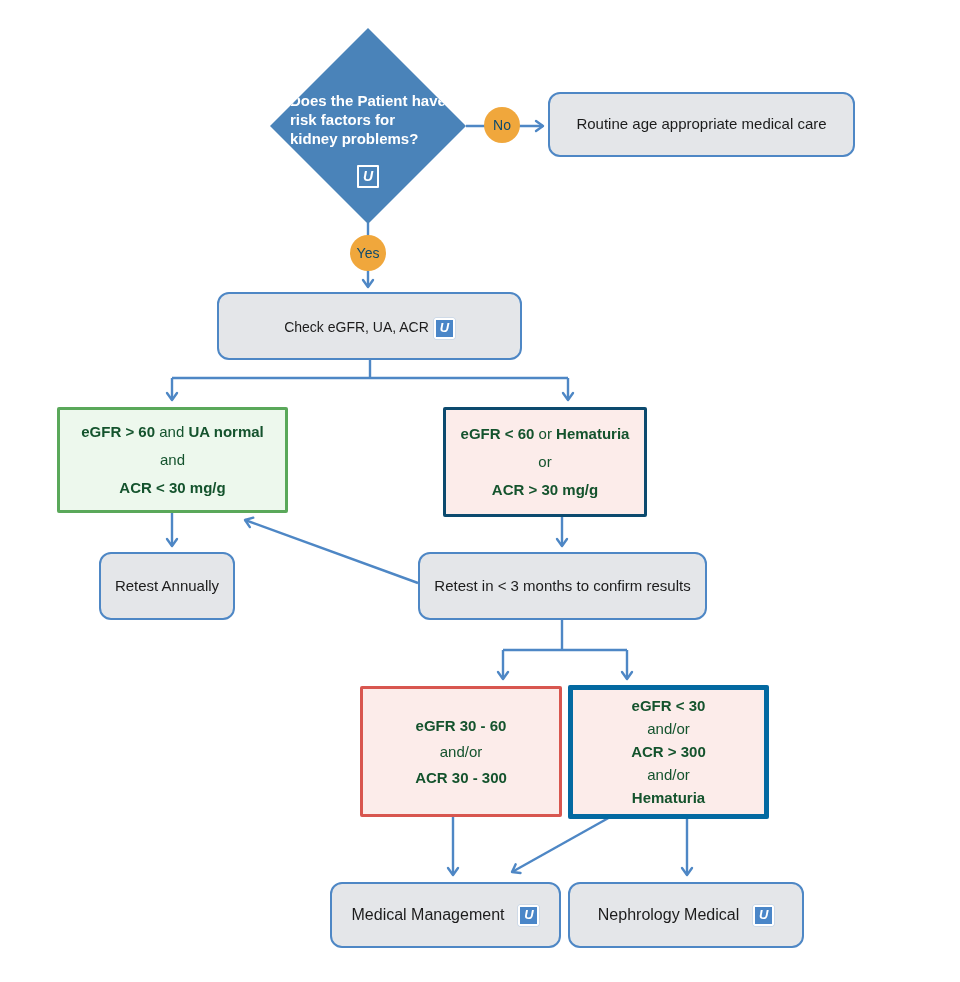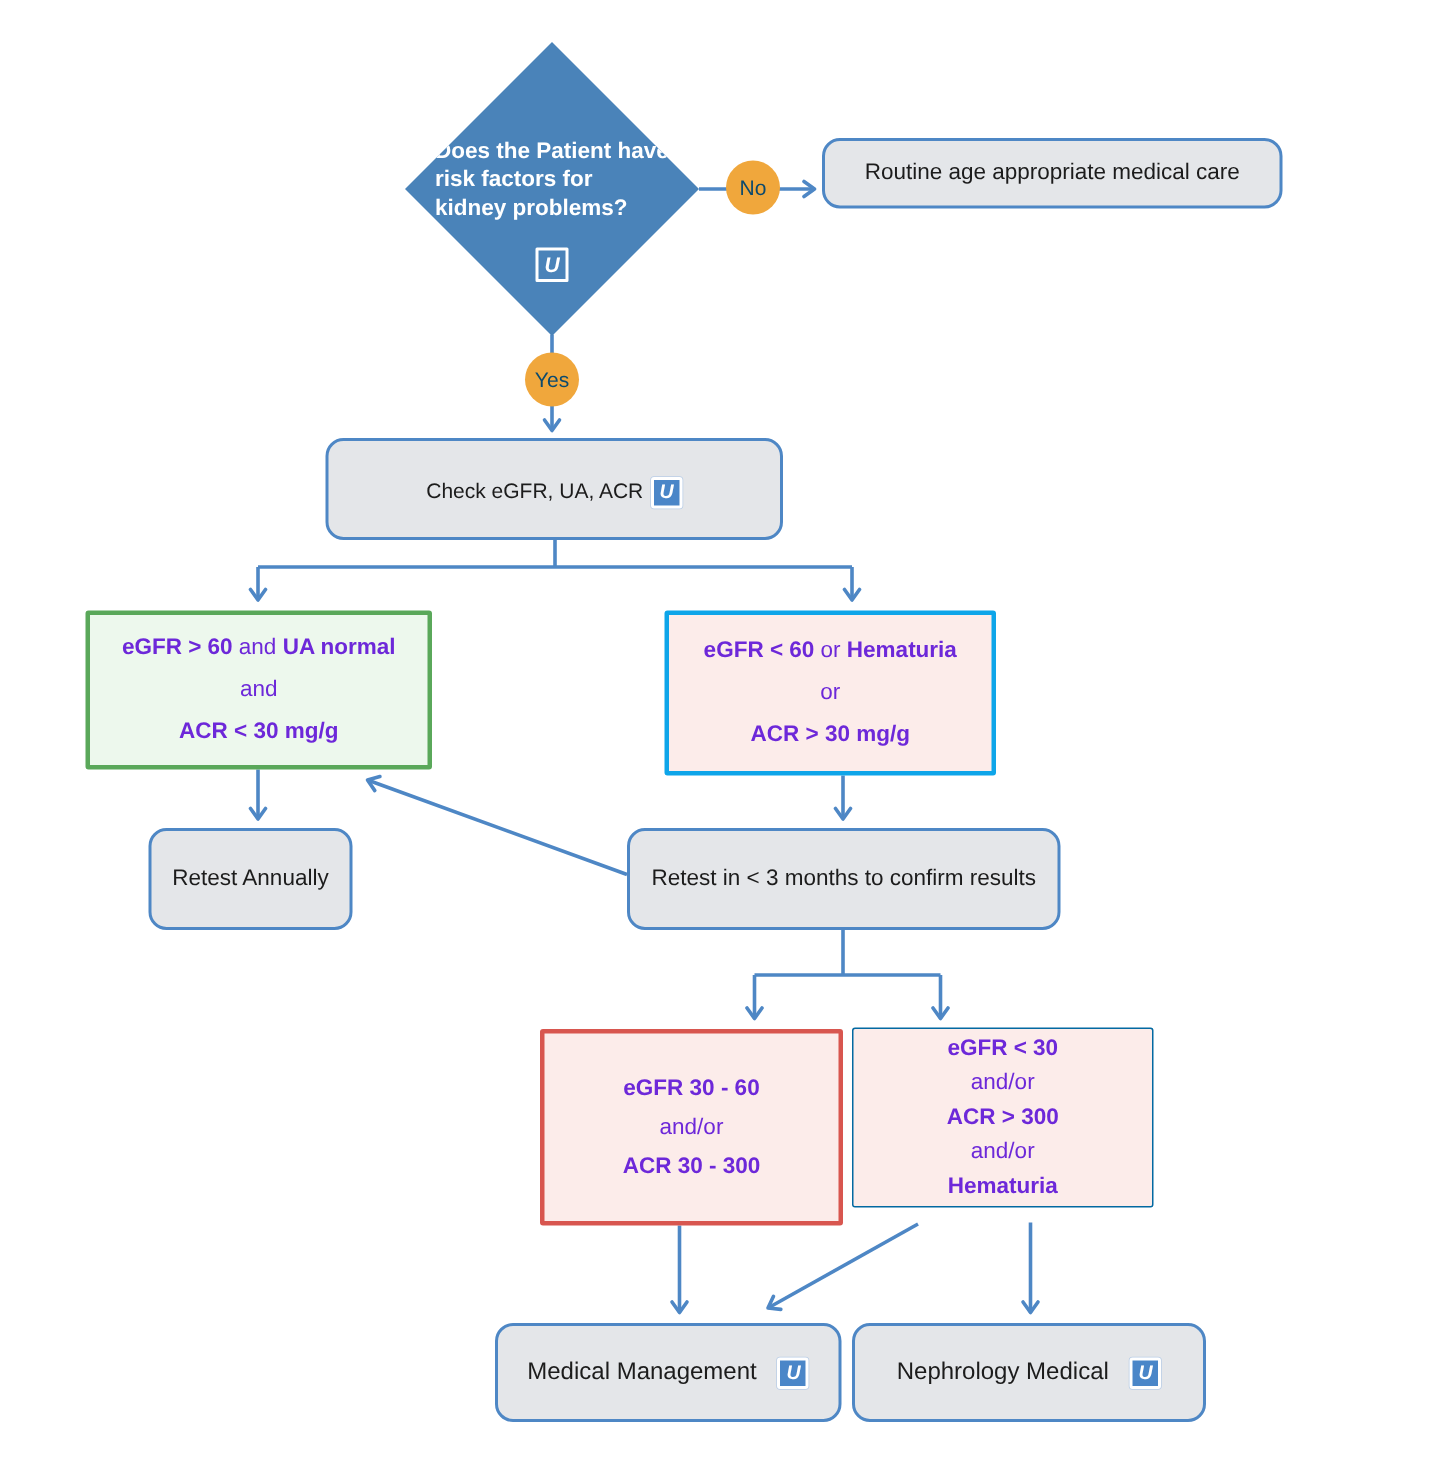--- a/index.html
+++ b/index.html
@@ -35,36 +35,36 @@
   
   .bubble {
     position:absolute; width:36px; height:36px; border-radius:50%;
     background:#f0a73c; display:flex; align-items:center; justify-content:center;
     font-size:14px; color:#0c4a6e;
   }
   .bubble-no  { left:484px; top:107px; }
   .bubble-yes { left:350px; top:235px; }
 
   
-  .routine        { left:548px; top:92px;  width:307px; height:47px; }
+  .routine        { left:548px; top:92px;  width:307px; height:65px; }
   .check          { left:217px; top:292px; width:305px; height:68px; flex-direction:row; gap:5px; font-size:14px; padding-top:4px; }
   .retest-annual  { left:99px;  top:552px; width:136px; height:68px; }
   .retest-confirm { left:418px; top:552px; width:289px; height:68px; }
   .medical        { left:330px; top:882px; width:231px; height:66px; gap:14px; font-size:16px; }
   .nephrology     { left:568px; top:882px; width:236px; height:66px; gap:14px; font-size:16px; }
 
   
   .cond {
     position:absolute; display:flex; flex-direction:column; align-items:center; justify-content:center;
-    text-align:center; font-size:15px; border-radius:2px; color:#6d28d9;
+    text-align:center; font-size:15px; border-radius:2px; color:#14532d;
   }
   .cond-green { left:57px;  top:407px; width:231px; height:106px; background:#edf8ed; border:3px solid #5aa85a; gap:8px; }
-  .cond-red1  { left:443px; top:407px; width:221px; height:110px; background:#fcecea; border:3px solid #0ea5e9; gap:8px; }
+  .cond-red1  { left:443px; top:407px; width:204px; height:110px; background:#fcecea; border:3px solid #0c4a6e; gap:8px; }
   .cond-mod   { left:360px; top:686px; width:202px; height:131px; background:#fcecea; border:3px solid #d8564f; gap:6px; }
-  .cond-sev   { left:568px; top:685px; width:201px; height:120px; background:#fcecea; border:1px solid #0369a1; gap:3px; }
+  .cond-sev   { left:568px; top:685px; width:201px; height:134px; background:#fcecea; border:5px solid #0369a1; gap:3px; }
   .cond-line { line-height:20px; }
   .cond-line .b { font-weight:bold; }
 
   
   .u-badge {
     width:21px; height:21px; background:#4a86c8; border:2px solid #ffffff; border-radius:2px;
     display:flex; align-items:center; justify-content:center;
     color:#ffffff; font-style:italic; font-weight:bold; font-size:13px;
     box-shadow:0 0 0 0.5px #b9cde6;
     flex:0 0 auto; cursor:pointer;

